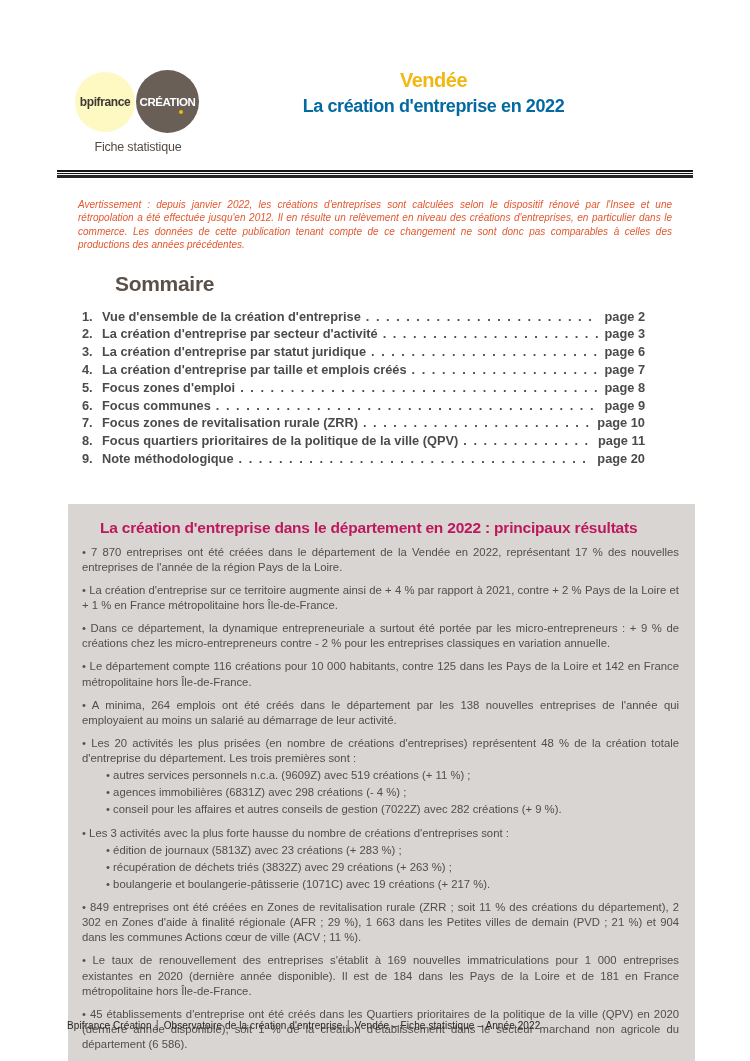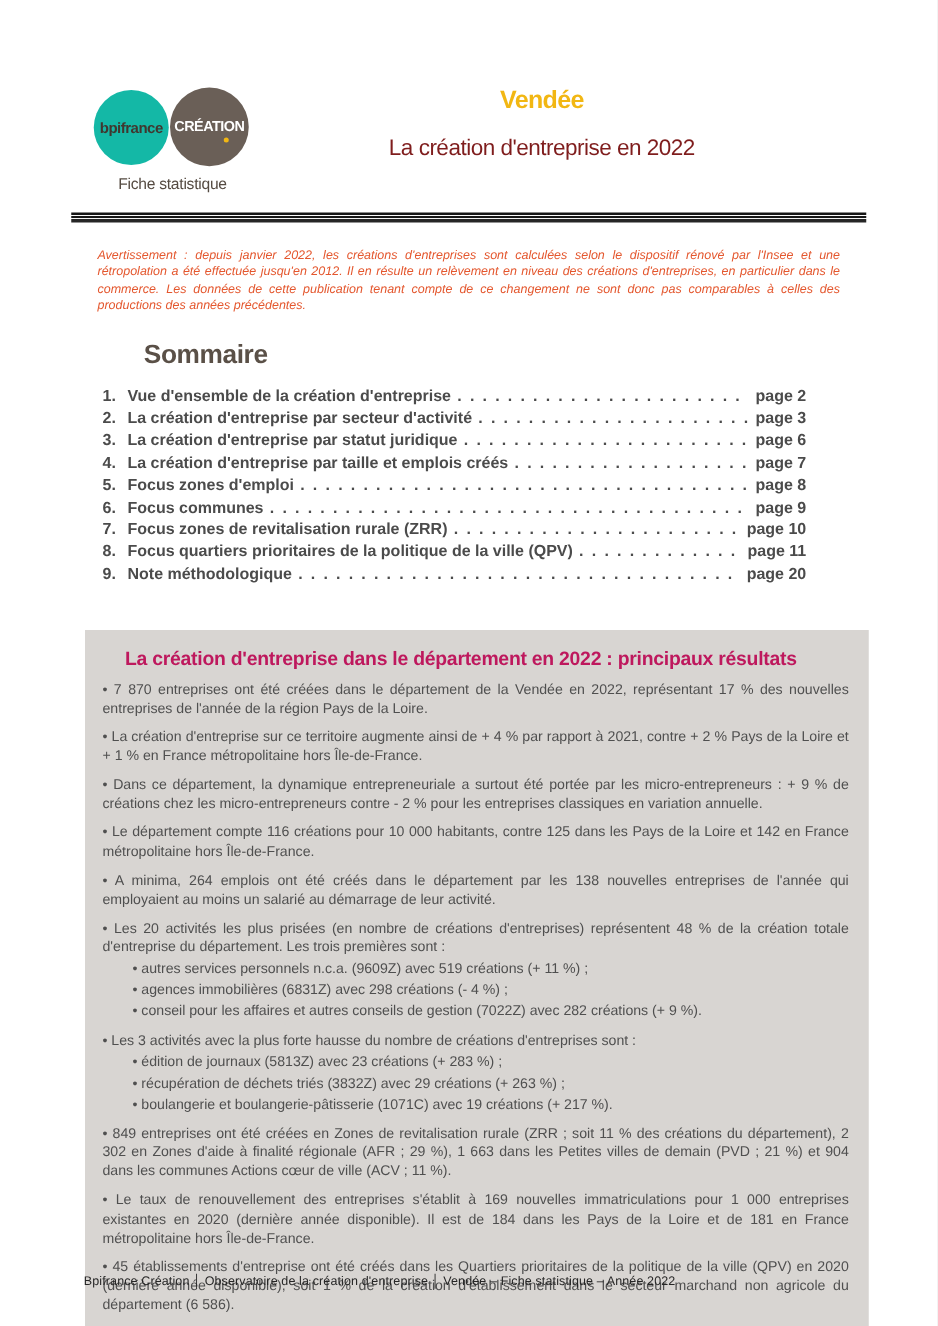--- a/index.html
+++ b/index.html
@@ -6,29 +6,29 @@
   .page {
     position:relative; width:750px; height:1061px; margin:0 auto;
     background:#ffffff; overflow:hidden;
     font-family:"Liberation Sans", sans-serif;
   }
   
   .header { display:flex; padding:70px 60px 0 75px; }
   .logo-block { width:132px; flex:none; }
   .circles { display:flex; align-items:center; }
   .circle { border-radius:50%; display:flex; align-items:center; justify-content:center; flex:none; }
-  .circle.yellow { width:60px; height:60px; background:#14b8a6; position:relative; z-index:2;justify-content:center; }
+  .circle.yellow { width:60px; height:60px; background:#fef9c3; position:relative; z-index:2;justify-content:center; }
   .circle.brown  { width:63px; height:63px; background:#6a5f57; position:relative; margin-left:1px; }
   .bpifrance-text { font-size:12px; font-weight:bold; color:#40372f; letter-spacing:-0.4px; }
   .creation-text  { font-size:11.5px; font-weight:bold; color:#ffffff; letter-spacing:-0.4px;text-align:center; }
   .creation-dot { position:absolute; width:4px; height:4px; border-radius:50%; background:#f2b713; left:43px; bottom:19px; }
   .logo-tagline { margin-top:7px; width:126px; text-align:center; font-size:12.5px; font-weight:normal; color:#554b42; letter-spacing:-0.2px; }
   .title-block { flex:1; text-align:center; padding-right:30px; }
   .dept-title { font-size:20px; font-weight:bold; color:#f2b713; line-height:1.05; letter-spacing:-0.5px;text-align:center; }
-  .subtitle { margin-top:17px; font-size:18px; font-weight:normal; color:#7f1d1d; line-height:1.18; letter-spacing:-0.4px; }
+  .subtitle { margin-top:5px; font-size:18px; font-weight:bold; color:#0369a1; line-height:1.18; letter-spacing:-0.4px; }
   
   .rule {
     margin:16px 57px 0 57px; height:8px;
     background:linear-gradient(to bottom,#161616 0 2px,#fcfcfc 2px 3px,#161616 3px 4.5px,#f6f6f6 4.5px 5.5px,#262626 5.5px 8px);
   }
   
   .notice { margin:20px 78px 0 78px; font-style:italic; color:#e4572e; font-size:10px; line-height:1.34; text-align:justify; }
   
   .toc-heading { margin:20px 0 0 115px; font-size:21px; font-weight:bold; color:#5a5047; letter-spacing:-0.3px; }
   .toc { margin:12px 105px 0 82px; }

